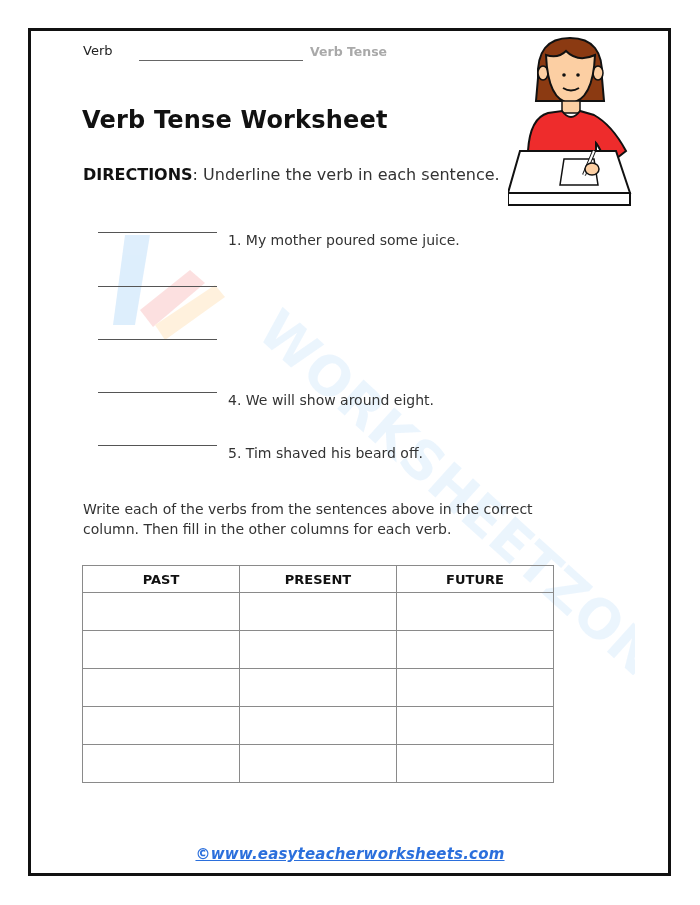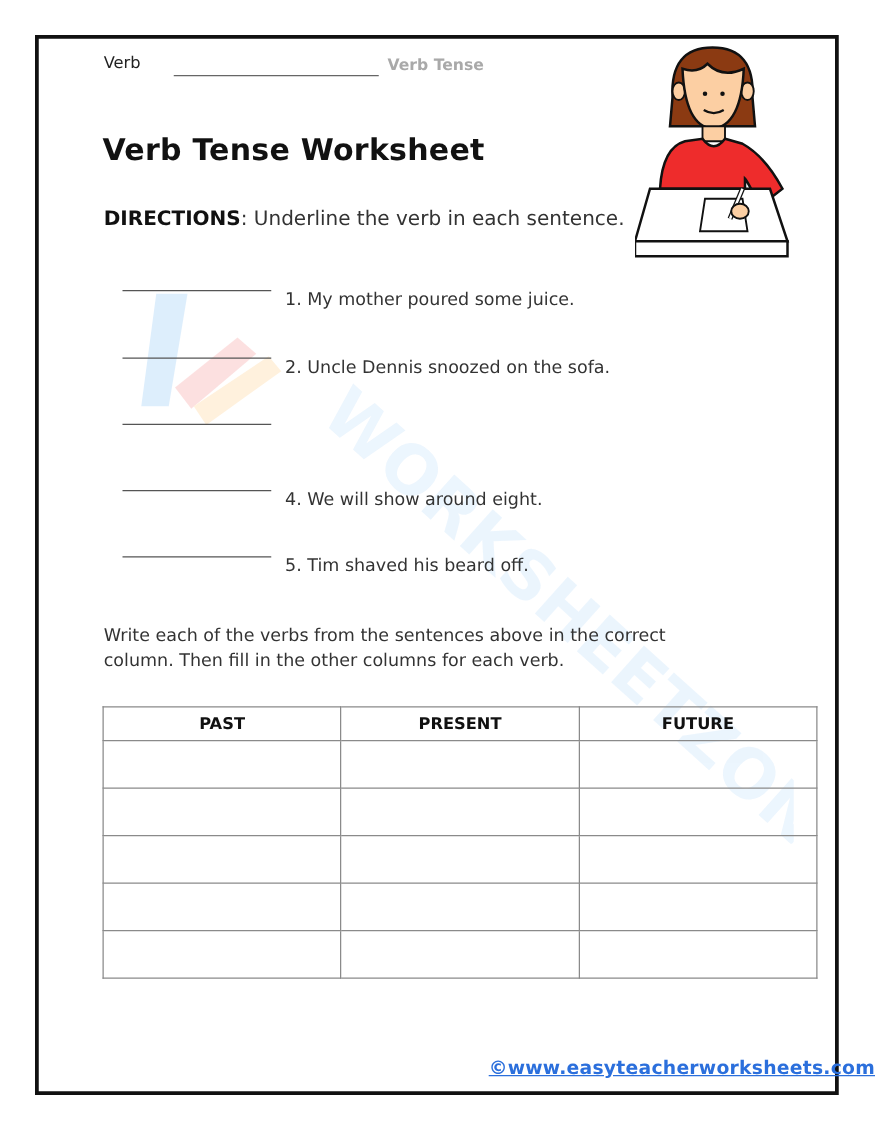--- a/index.html
+++ b/index.html
@@ -10,27 +10,27 @@
   .abs { position: absolute; }
   .name-label { left: 83px; top: 43px; font-size: 13px; color: #222; }
   .name-line { left: 139px; top: 60px; width: 164px; height: 0; border-top: 1px solid #666; }
   .topic-tag { left: 310px; top: 44px; font-size: 12.5px; font-weight: bold; color: #a9a9a9; text-align: center; }
   .title { left: 82px; top: 106px; font-size: 24px; font-weight: bold; color: #111; letter-spacing: 0.2px; }
   .directions { left: 83px; top: 164px; font-size: 16px; line-height: 22px; color: #333; width: 420px; }
   .directions b { color: #111; }
   .question { left: 98px; height: 20px; font-size: 14px; color: #333; display: flex; align-items: flex-start; }
   .q-blank { width: 119px; height: 0; border-top: 1px solid #555; margin-bottom: 3px; margin-right: 11px; }
   .instructions2 { left: 83px; top: 499px; font-size: 14px; line-height: 20px; color: #333; width: 520px; }
-  table.answer-table { position: absolute; left: 82px; top: 565px; width: 572px;
+  table.answer-table { position: absolute; left: 82px; top: 565px; width: 472px;
                        border-collapse: collapse; table-layout: fixed; }
   table.answer-table th, table.answer-table td { border: 1.5px solid #8a8a8a; padding: 0; }
   table.answer-table th { height: 26px; font-size: 13px; font-weight: bold; color: #111; text-align: center; }
   table.answer-table td { height: 37px; }
-  .footer-link { left: 0; width: 700px; top: 845px; text-align: right; font-size: 15px; font-weight: bold;
-                 color: #2b6fdc; text-decoration: underline; letter-spacing: 0.2px; }
+  .footer-link { left: 0; width: 700px; top: 845px; text-align: center; font-size: 15px; font-weight: bold;
+                 color: #2b6fdc; text-decoration: underline; letter-spacing: 0.2px; font-style: italic; }
   .watermark { left: 95px; top: 215px; width: 540px; height: 460px; pointer-events: none; }
   .illustration { left: 508px; top: 33px; width: 124px; height: 178px; }
 </style>
 </head>
 <body>
 
 <div class="page-border"></div>
 
 <svg class="abs watermark" viewBox="0 0 540 460">
   <g opacity="0.18">
@@ -76,21 +76,20 @@
 <div class="abs directions">
   <div><b>DIRECTIONS</b><span>: Underline the verb in each sentence.</span></div>
 </div>
 
 <div class="abs question" style="top:232px">
   <div class="q-blank"></div>
   <span>1. My mother poured some juice.</span>
 </div>
 <div class="abs question" style="top:286px">
   <div class="q-blank"></div>
-  <span>2. Uncle Dennis snoozed on the sofa.</span>
 </div>
 <div class="abs question" style="top:339px">
   <div class="q-blank"></div>
 </div>
 <div class="abs question" style="top:392px">
   <div class="q-blank"></div>
   <span>4. We will show around eight.</span>
 </div>
 <div class="abs question" style="top:445px">
   <div class="q-blank"></div>

